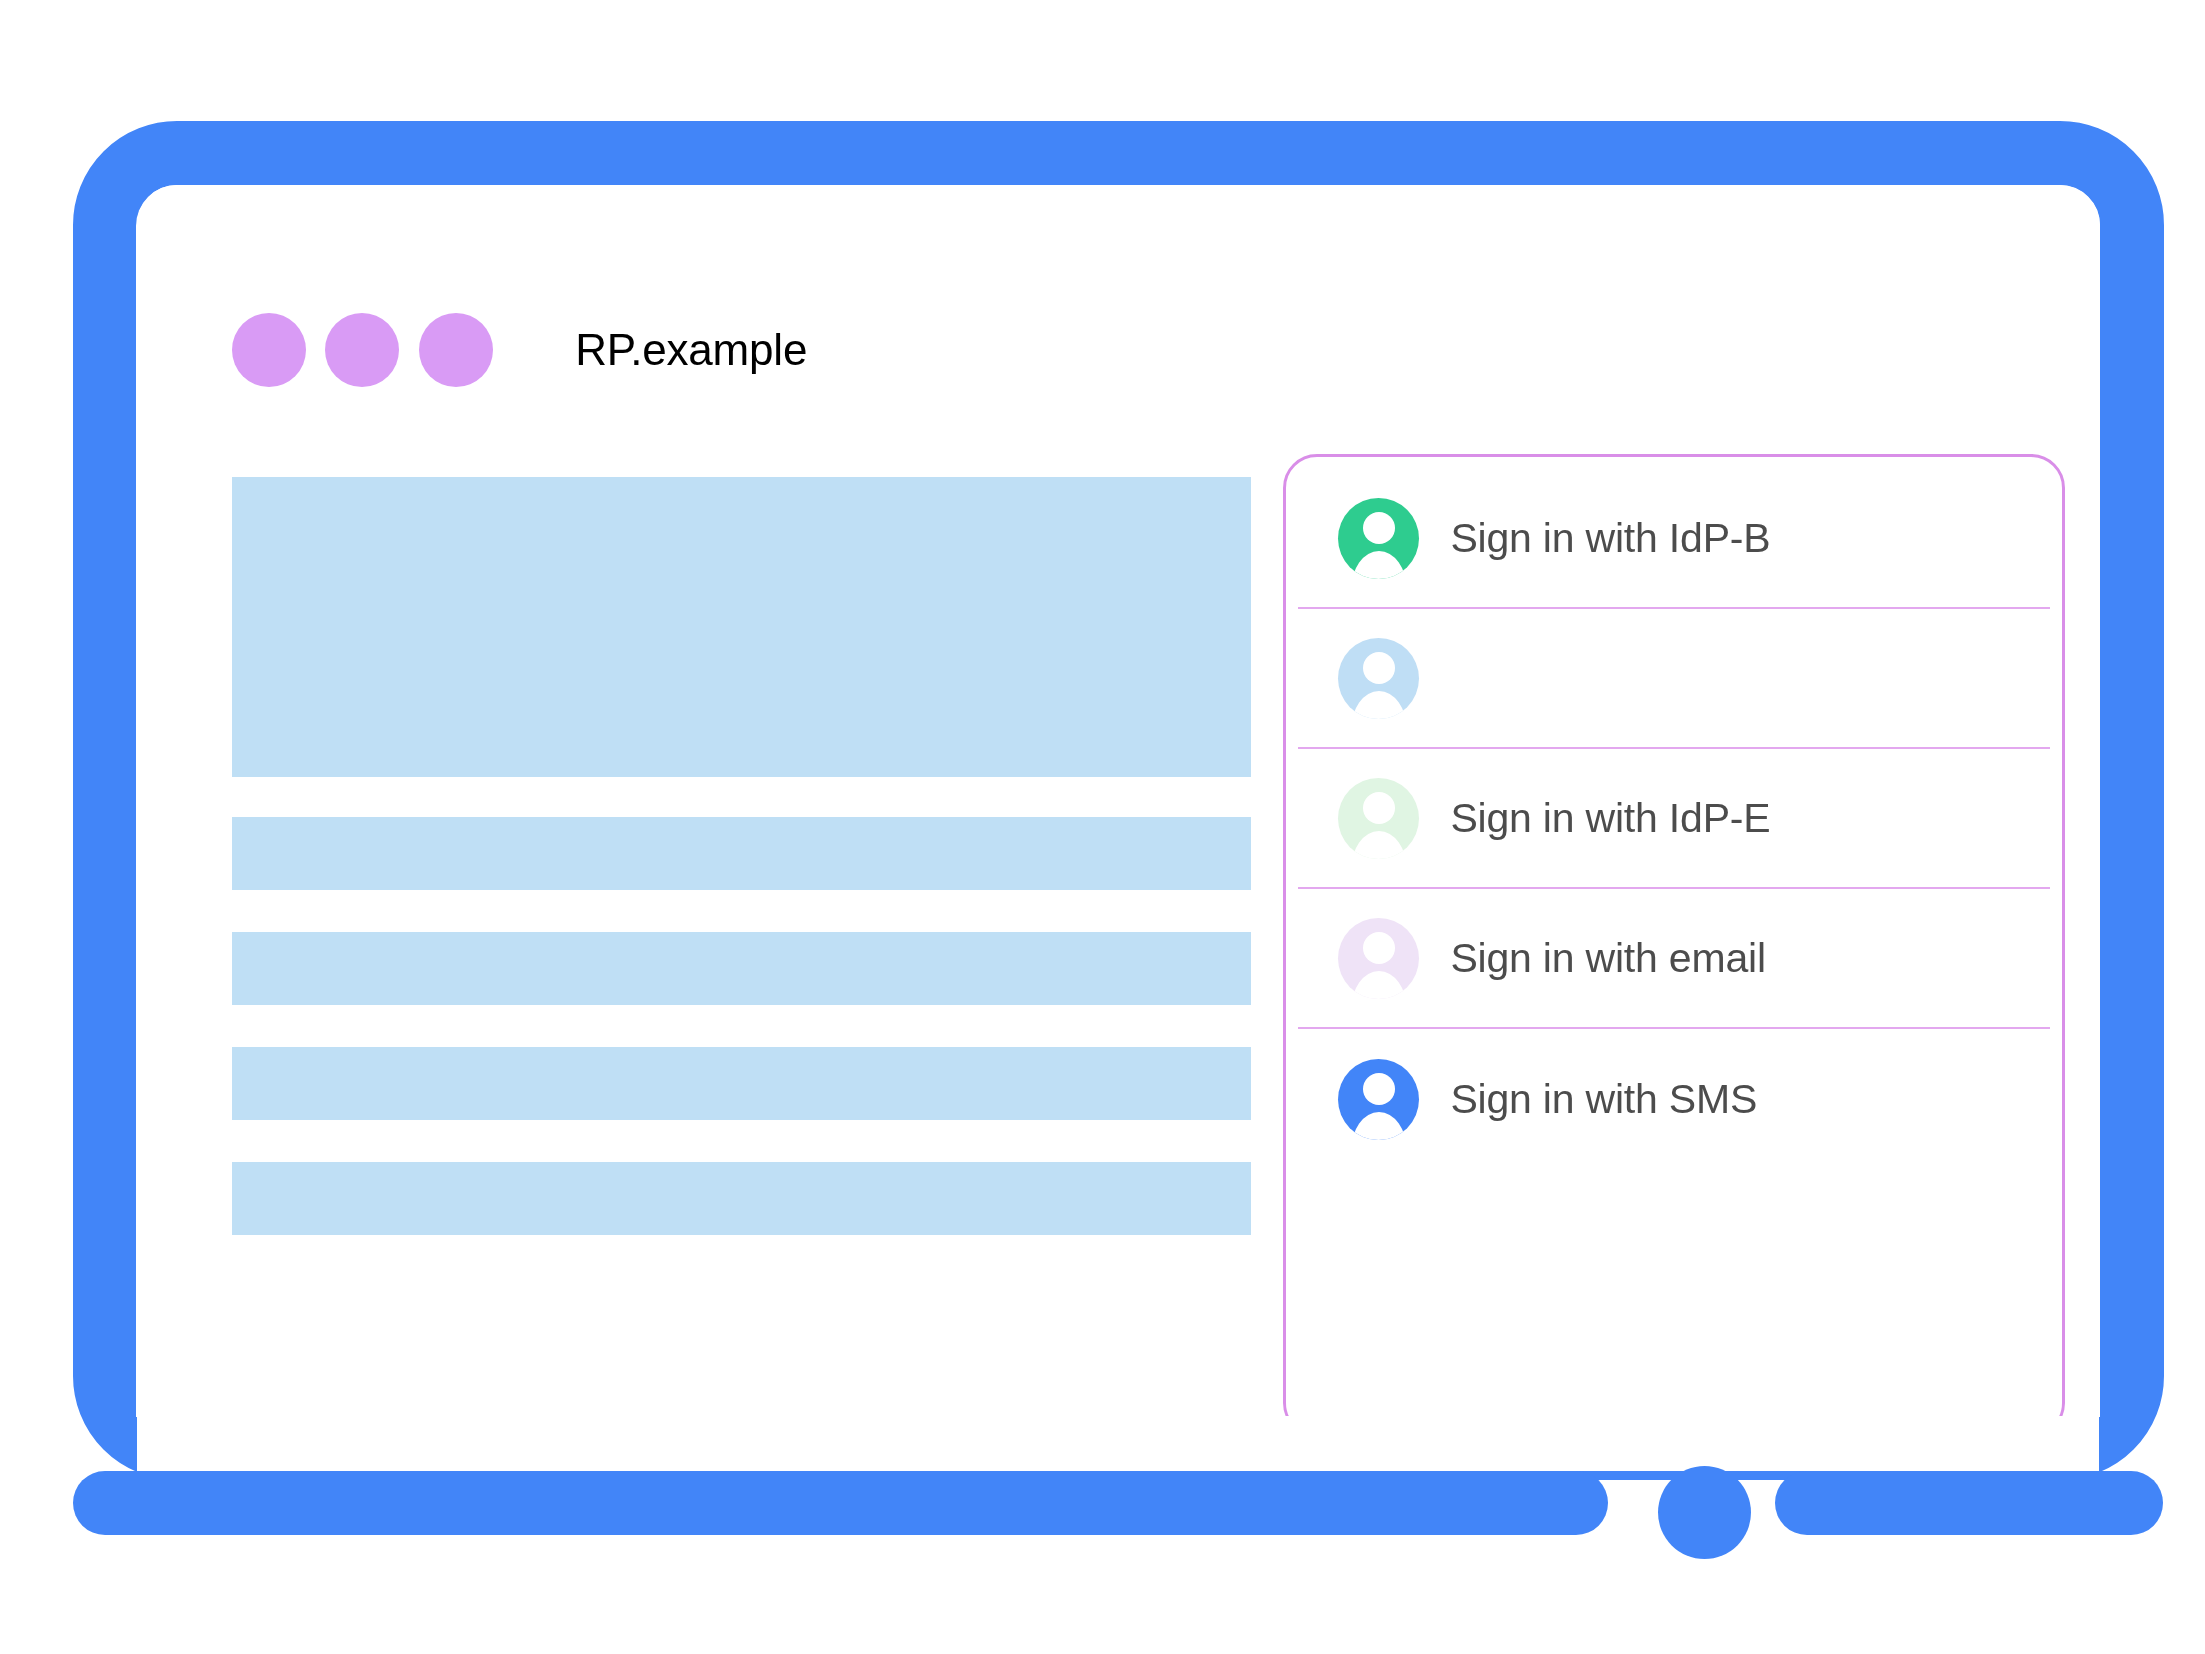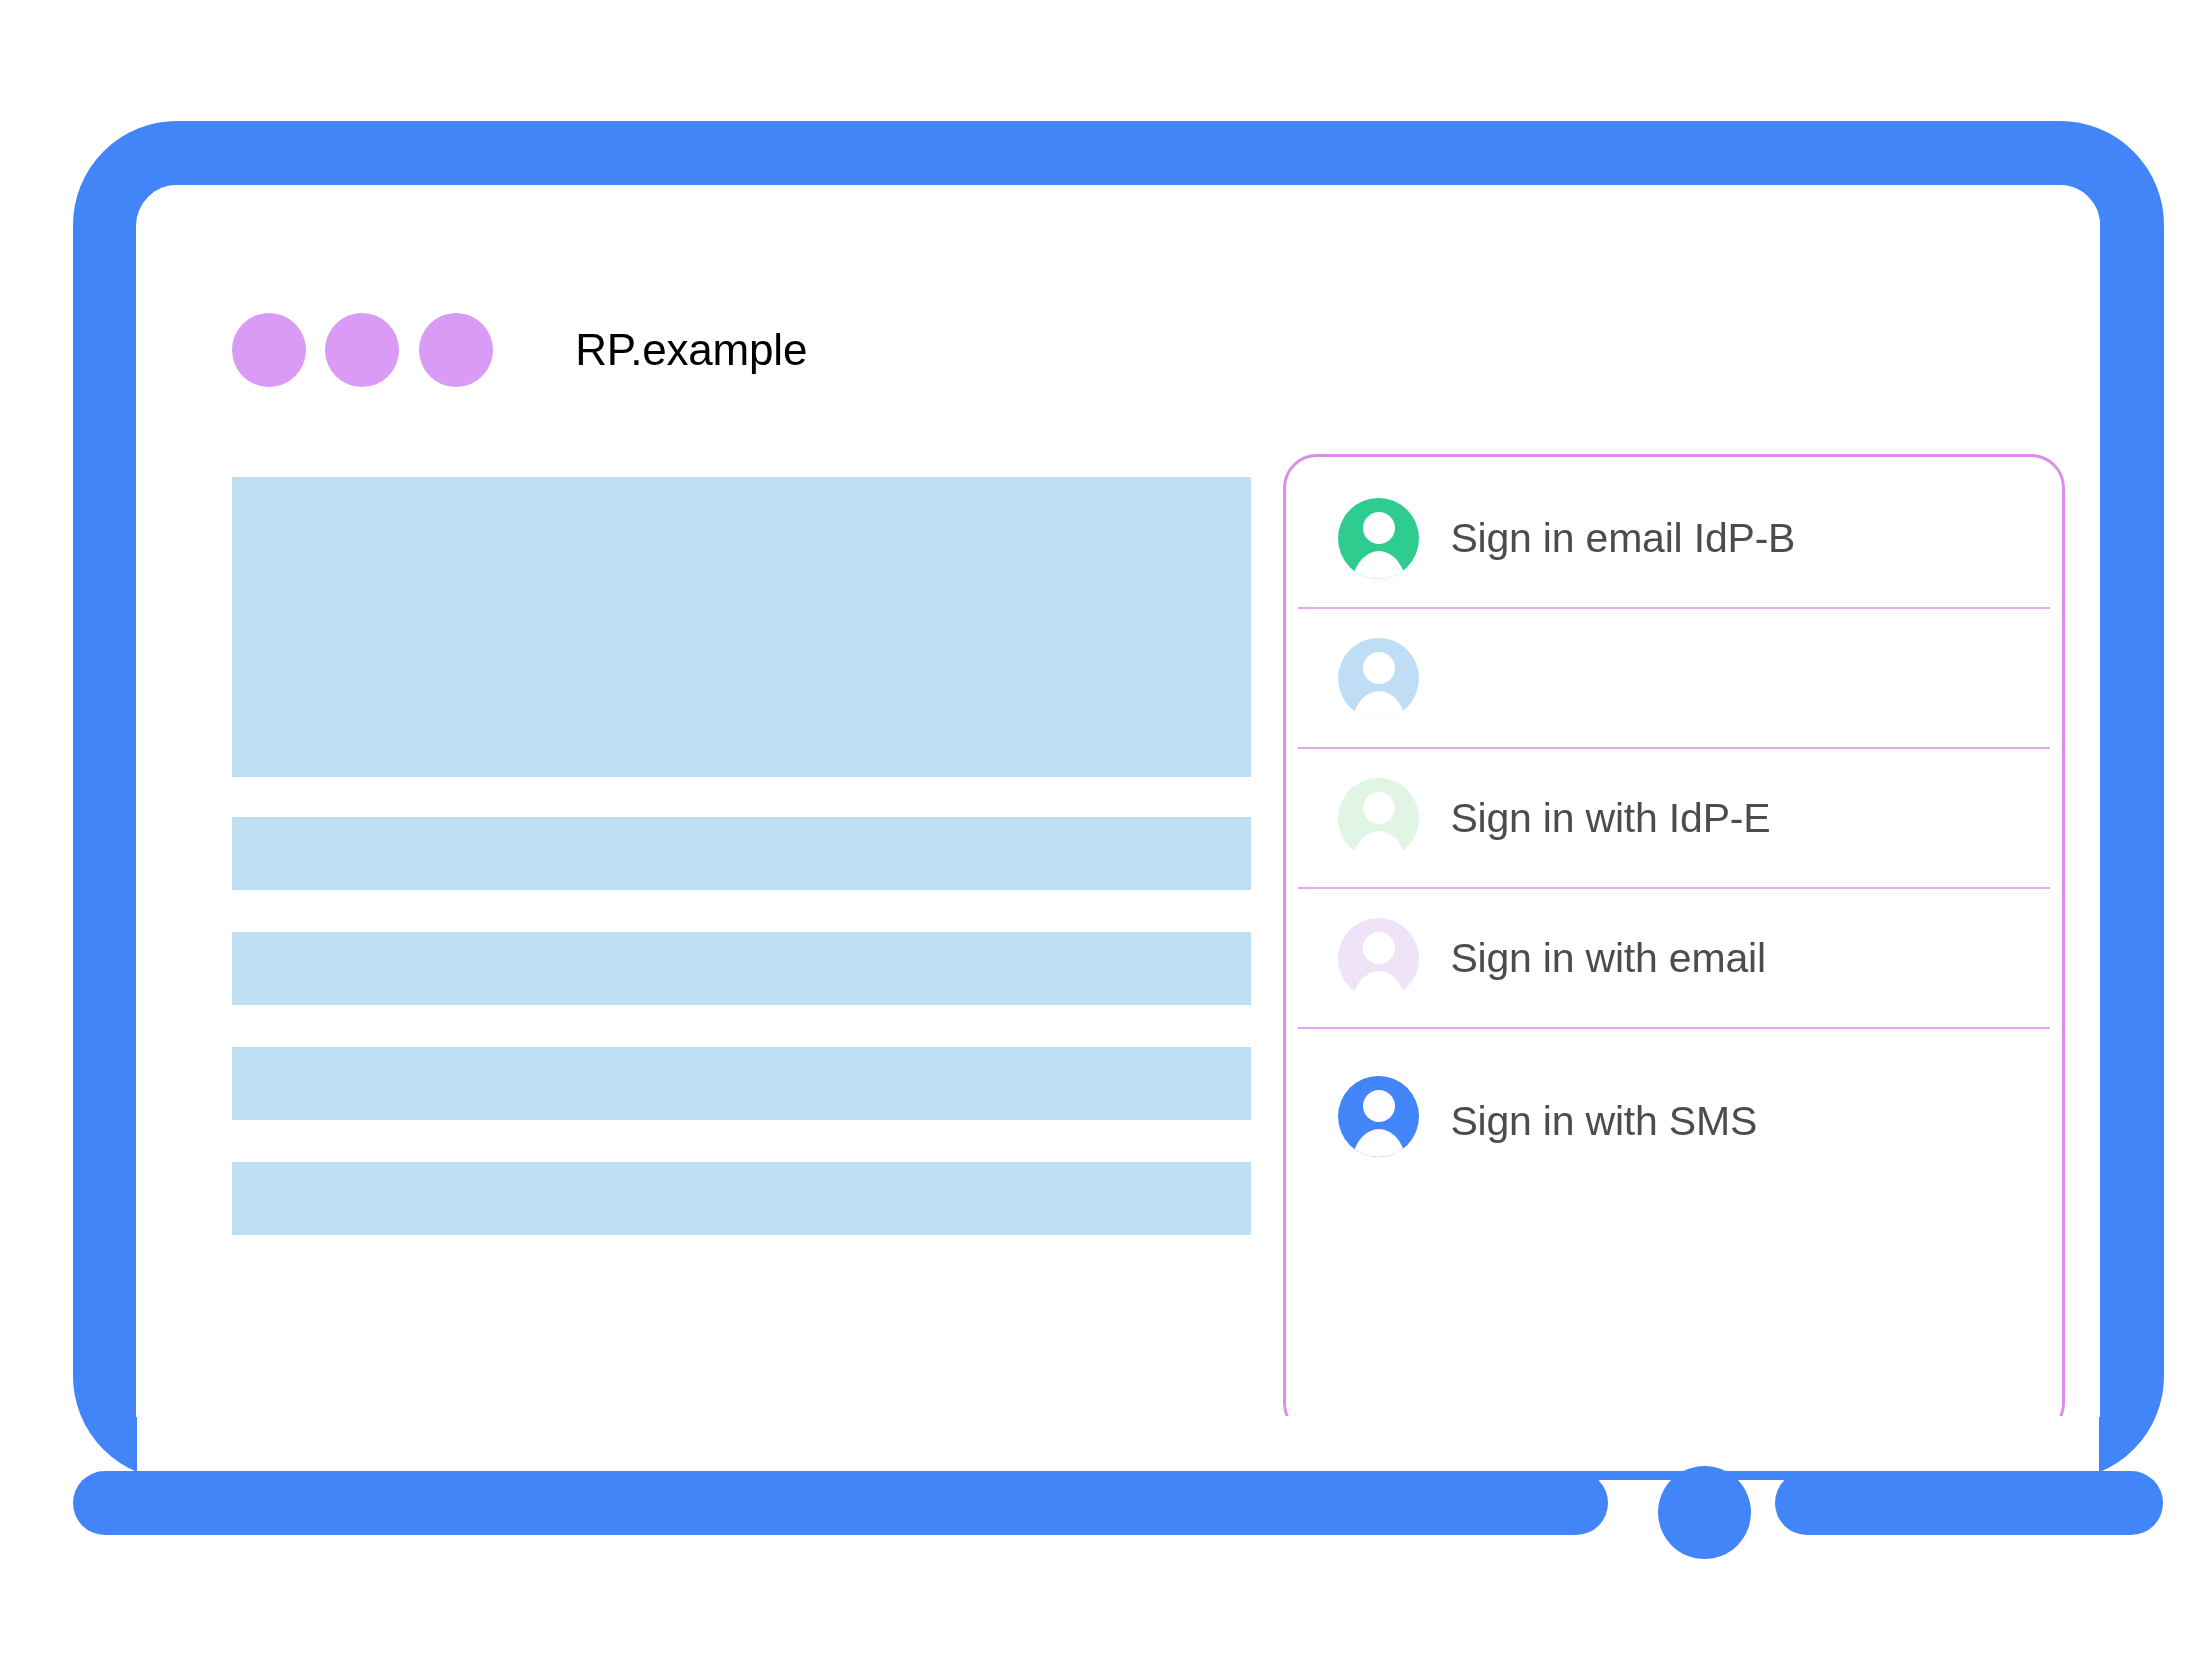--- a/index.html
+++ b/index.html
@@ -96,21 +96,21 @@
     overflow: hidden;
   }
   .signin-row {
     display: flex;
     align-items: center;
     height: 140px;
     padding-left: 40px;
     border-bottom: 2.6px solid #e3a8ef;
     background: #ffffff;
   }
-  .signin-row:last-child { border-bottom: none; align-items: flex-end; }
+  .signin-row:last-child { border-bottom: none; }
 
   .avatar {
     flex: 0 0 auto;
     width: 81px; height: 81px;
     border-radius: 50%;
     position: relative;
     margin-right: 19.4px;
     overflow: hidden;
   }
   .avatar .head {
@@ -161,21 +161,21 @@
     </div>
 
     <div class="signin-card">
 
 
       <div class="signin-row">
         <span class="avatar" style="background:#2ecc8f">
           <span class="head"></span>
             <span class="body"></span>
         </span>
-        <span class="signin-label">Sign in email IdP-B</span>
+        <span class="signin-label">Sign in with IdP-B</span>
       </div>
 
 
       <div class="signin-row">
         <span class="avatar" style="background:#bfdef5">
           <span class="head"></span>
             <span class="body"></span>
         </span>
       </div>
 

